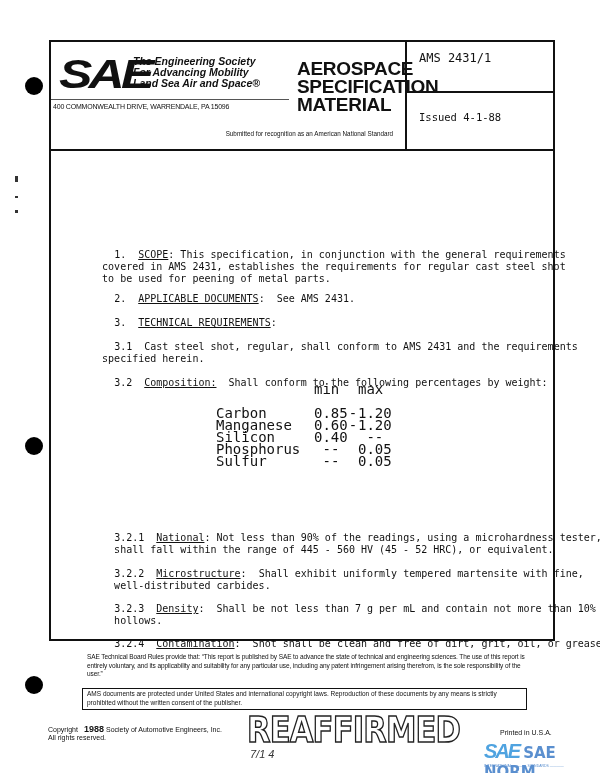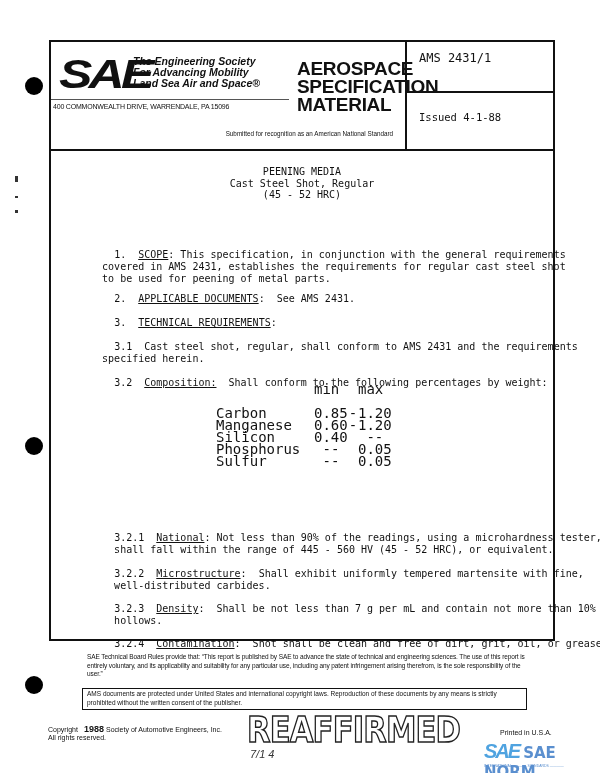--- a/index.html
+++ b/index.html
@@ -77,25 +77,20 @@
     <div class="header-right">
       <div class="spec-number-cell">
         <span class="mono spec-number">AMS 2431/1</span>
       </div>
       <div class="issued-cell">
         <span class="mono issued">Issued 4-1-88</span>
       </div>
     </div>
   </div>
 
-  <div class="titleblock mono" style="padding-top:13px;">
-    <div>PEENING MEDIA</div>
-    <div>Cast Steel Shot, Regular</div>
-    <div>(45 - 52 HRC)</div>
-  </div>
 
   <div class="doc-body mono">
     <div class="para" style="left:27px;top:12px;">
       <span>1.</span>  <span class="u">SCOPE</span><span>: This specification, in conjunction with the general requirements
     covered in AMS 2431, establishes the requirements for regular cast steel shot
     to be used for peening of metal parts.</span>
     </div>
     <div class="para" style="left:27px;top:56px;">
       <span>2.</span>  <span class="u">APPLICABLE DOCUMENTS</span><span>:  See AMS 2431.</span>
     </div>

